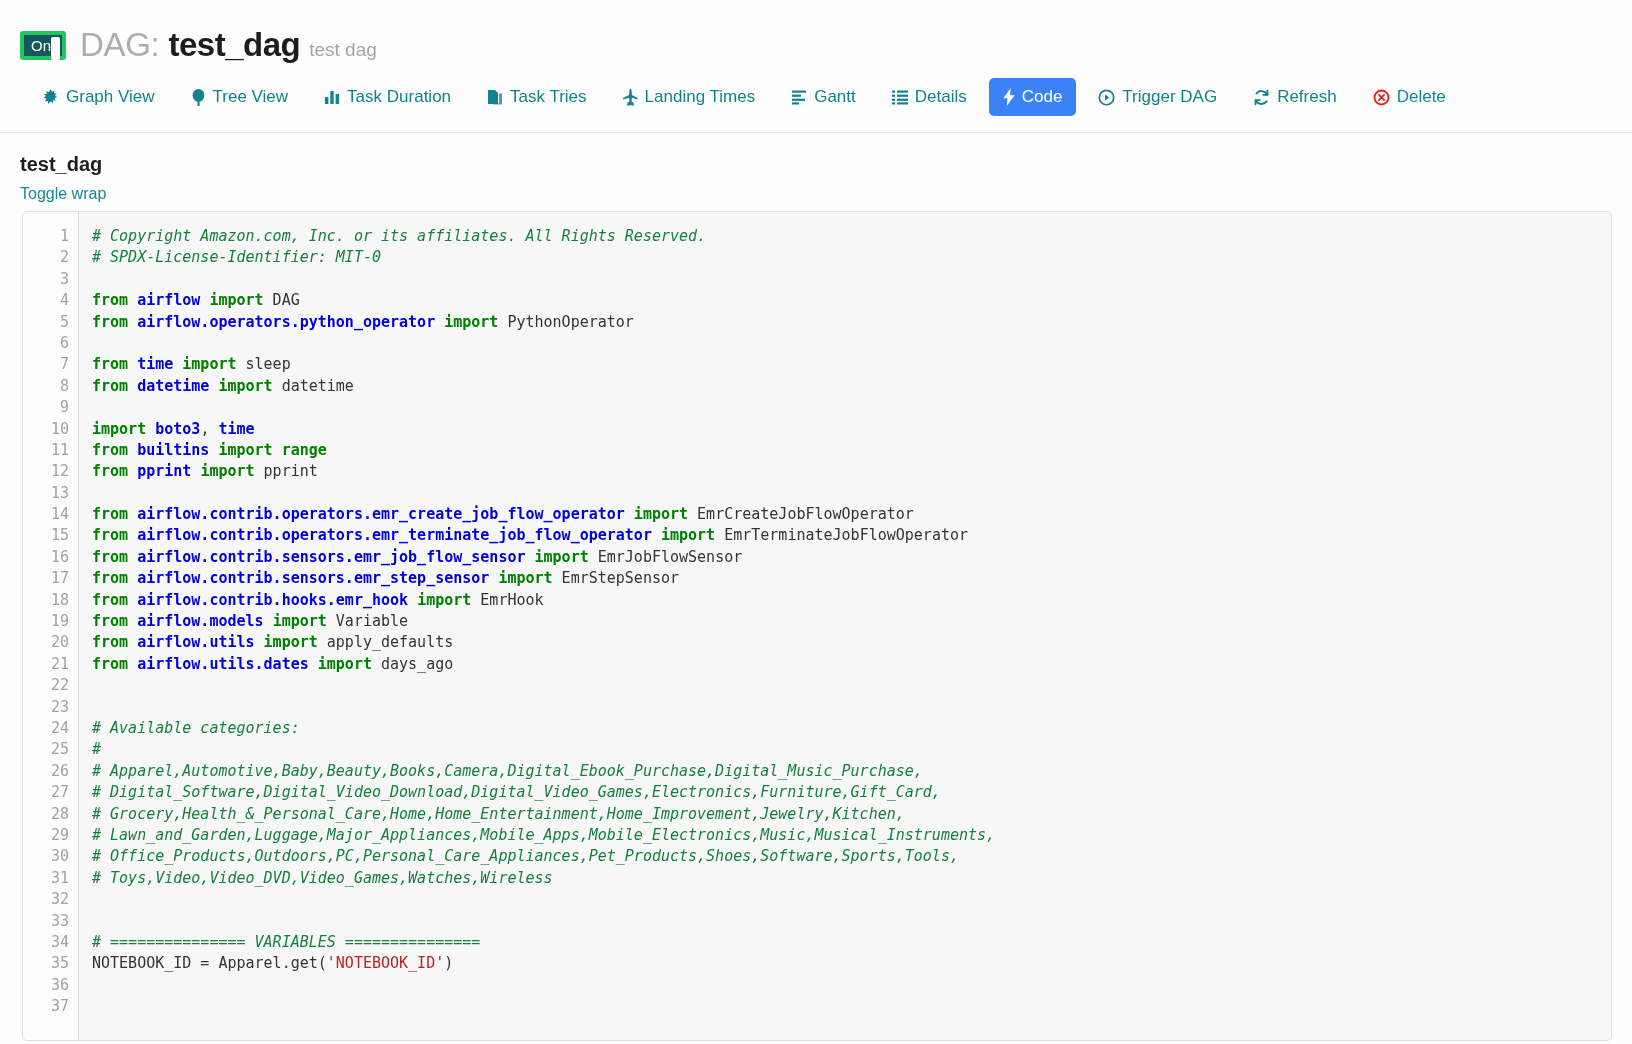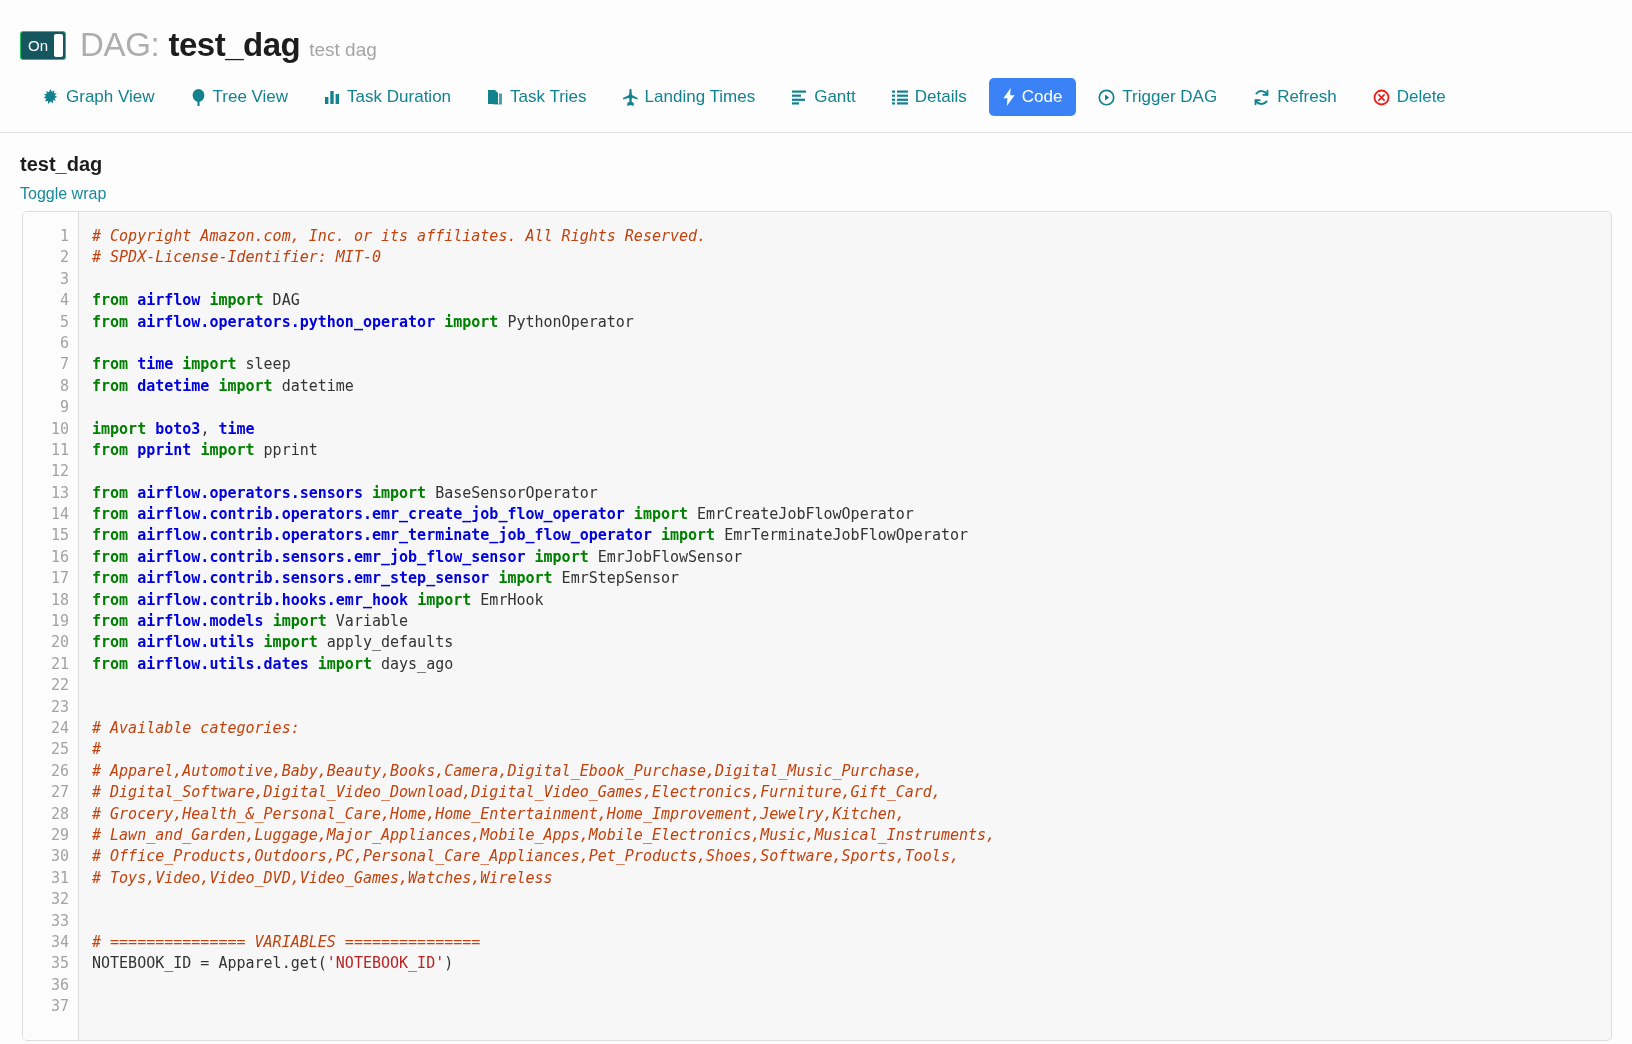--- a/index.html
+++ b/index.html
@@ -17,21 +17,21 @@
 
   .dag-header {
     display: flex; align-items: center;
     padding: 26px 0 0 20px;
     gap: 0;
   }
   .toggle {
     width: 46px; height: 29px;
     background: #16565f;
     border-radius: 3px;
-    border: 1px solid #22c55e;
+    border: 4px solid #22c55e;
     display: inline-flex; align-items: center;
     position: relative;
     margin-right: 14px;
     flex: none;
   }
   .toggle-label {
     color: #ffffff;
     font-size: 15px;
     font-weight: 400;
     padding-left: 7px;
@@ -120,21 +120,21 @@
     overflow: hidden;
   }
   .code .ln {
     font-family: "DejaVu Sans Mono", monospace;
     font-size: 15px;
     line-height: 21.4px;
     height: 21.4px;
     white-space: pre;
     color: #333333;
   }
-  .c  { color: #c2410c; font-style: italic; }   
+  .c  { color: #15803d; font-style: italic; }   
   .k  { color: #008000; font-weight: 700; text-align: right; }     
   .nn { color: #0000dd; font-weight: 700; }     
   .n  { color: #333333; }                       
   .s  { color: #bb2222; }                       
   .p  { color: #333333; }                       
 </style>
 </head>
 <body>
 
 <div class="page">
@@ -324,23 +324,23 @@
         <div class="ln"><span class="c"># Copyright Amazon.com, Inc. or its affiliates. All Rights Reserved.</span></div>
         <div class="ln"><span class="c"># SPDX-License-Identifier: MIT-0</span></div>
         <div class="ln">&nbsp;</div>
         <div class="ln"><span class="k">from</span><span class="p"> </span><span class="nn">airflow</span><span class="p"> </span><span class="k">import</span><span class="n"> DAG</span></div>
         <div class="ln"><span class="k">from</span><span class="p"> </span><span class="nn">airflow.operators.python_operator</span><span class="p"> </span><span class="k">import</span><span class="n"> PythonOperator</span></div>
         <div class="ln">&nbsp;</div>
         <div class="ln"><span class="k">from</span><span class="p"> </span><span class="nn">time</span><span class="p"> </span><span class="k">import</span><span class="n"> sleep</span></div>
         <div class="ln"><span class="k">from</span><span class="p"> </span><span class="nn">datetime</span><span class="p"> </span><span class="k">import</span><span class="n"> datetime</span></div>
         <div class="ln">&nbsp;</div>
         <div class="ln"><span class="k">import</span><span class="p"> </span><span class="nn">boto3</span><span class="p">, </span><span class="nn">time</span></div>
+        <div class="ln"><span class="k">from</span><span class="p"> </span><span class="nn">builtins</span><span class="p"> </span><span class="k">import</span><span class="k"> range</span></div>
         <div class="ln"><span class="k">from</span><span class="p"> </span><span class="nn">pprint</span><span class="p"> </span><span class="k">import</span><span class="n"> pprint</span></div>
         <div class="ln">&nbsp;</div>
-        <div class="ln"><span class="k">from</span><span class="p"> </span><span class="nn">airflow.operators.sensors</span><span class="p"> </span><span class="k">import</span><span class="n"> BaseSensorOperator</span></div>
         <div class="ln"><span class="k">from</span><span class="p"> </span><span class="nn">airflow.contrib.operators.emr_create_job_flow_operator</span><span class="p"> </span><span class="k">import</span><span class="n"> EmrCreateJobFlowOperator</span></div>
         <div class="ln"><span class="k">from</span><span class="p"> </span><span class="nn">airflow.contrib.operators.emr_terminate_job_flow_operator</span><span class="p"> </span><span class="k">import</span><span class="n"> EmrTerminateJobFlowOperator</span></div>
         <div class="ln"><span class="k">from</span><span class="p"> </span><span class="nn">airflow.contrib.sensors.emr_job_flow_sensor</span><span class="p"> </span><span class="k">import</span><span class="n"> EmrJobFlowSensor</span></div>
         <div class="ln"><span class="k">from</span><span class="p"> </span><span class="nn">airflow.contrib.sensors.emr_step_sensor</span><span class="p"> </span><span class="k">import</span><span class="n"> EmrStepSensor</span></div>
         <div class="ln"><span class="k">from</span><span class="p"> </span><span class="nn">airflow.contrib.hooks.emr_hook</span><span class="p"> </span><span class="k">import</span><span class="n"> EmrHook</span></div>
         <div class="ln"><span class="k">from</span><span class="p"> </span><span class="nn">airflow.models</span><span class="p"> </span><span class="k">import</span><span class="n"> Variable</span></div>
         <div class="ln"><span class="k">from</span><span class="p"> </span><span class="nn">airflow.utils</span><span class="p"> </span><span class="k">import</span><span class="n"> apply_defaults</span></div>
         <div class="ln"><span class="k">from</span><span class="p"> </span><span class="nn">airflow.utils.dates</span><span class="p"> </span><span class="k">import</span><span class="n"> days_ago</span></div>
         <div class="ln">&nbsp;</div>
         <div class="ln">&nbsp;</div>

